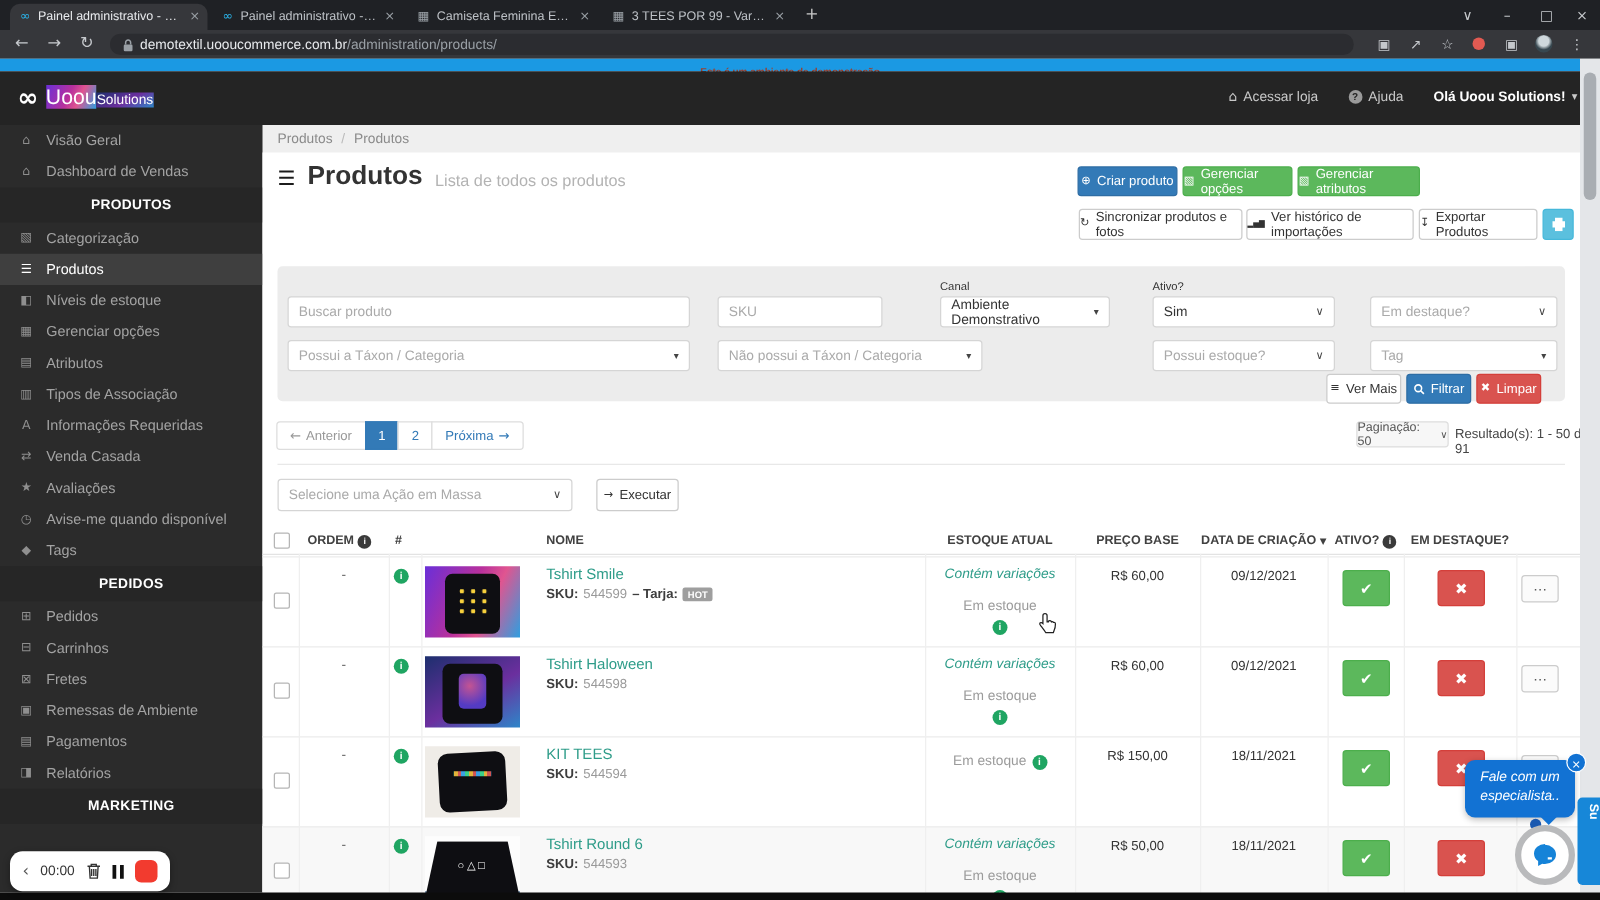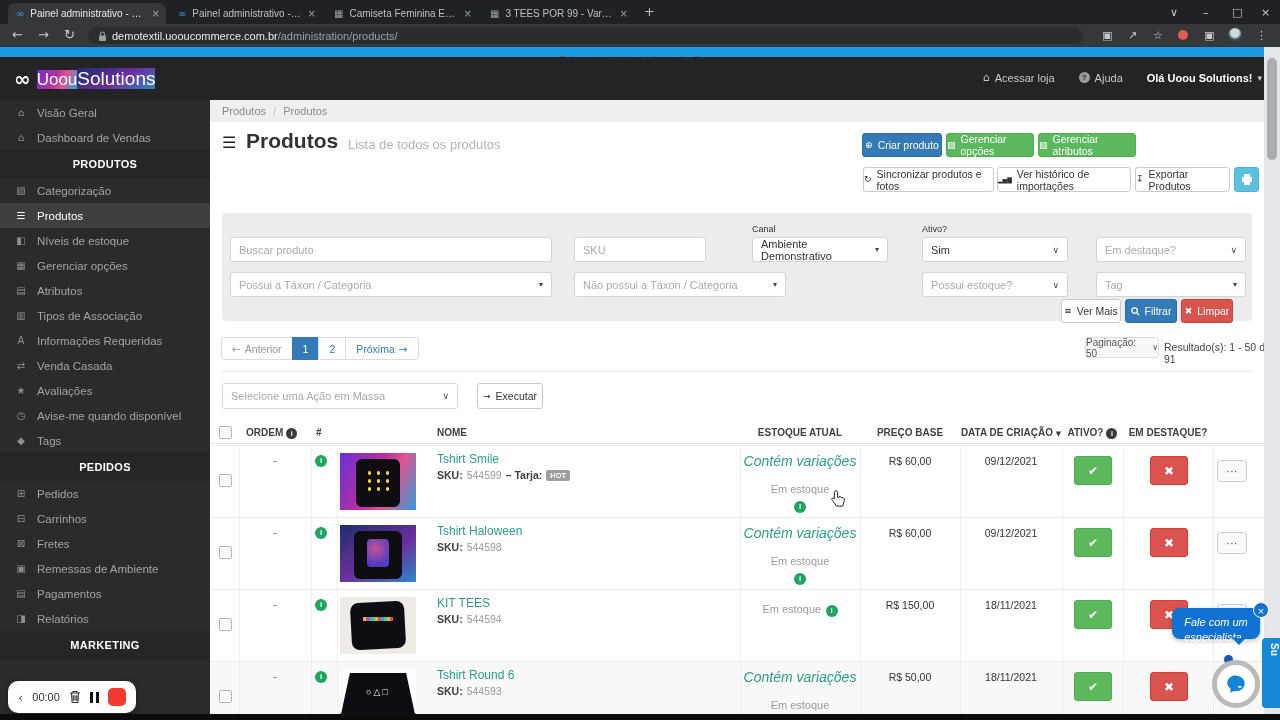--- a/index.html
+++ b/index.html
@@ -29,21 +29,21 @@
 
   
   #banner { left:0; top:47px; width:1264px; height:10px; background:#1b99e3; text-align:center; }
   #banner span { font-size:8px; line-height:10px; color:#9c3f2c; font-weight:bold; }
 
   
   #appheader { left:0; top:57px; width:1264px; height:43px; background:#242424; }
   #logo { left:14px; top:68px; display:flex; align-items:center; gap:6px; color:#fff; }
   #logo .mark { font-size:20px; line-height:20px; font-weight:bold; }
   #logo .t1 { font-size:17px; font-weight:normal; }
-  #logo .t2 { font-size:19px; font-weight:300; }
+  #logo .t2 { font-size:11px; font-weight:300; }
   #hdrlinks { right:18px; top:71px; display:flex; align-items:center; gap:24px; font-size:11px; color:#c9c9c9; }
   .hlink { display:flex; align-items:center; gap:5px; }
   .qmark { display:inline-block; width:11px; height:11px; border-radius:50%; background:#9a9a9a; color:#242424; font-size:8px; font-weight:bold; text-align:center; line-height:11px; }
   #hdrlinks .user { font-weight:bold; color:#fff; }
 
   
   #sidebar { left:0; top:100px; width:210px; height:614px; background:#2b2b2b; }
   .shead { height:28px; line-height:28px; text-align:center; font-size:11px; font-weight:bold; color:#fff; background:#262626; letter-spacing:.3px; }
   .sitem { height:25px; display:flex; align-items:center; padding-left:14px; gap:9px; color:#a3a3a3; }
   .sitem .ic { width:14px; text-align:center; font-size:10px; color:#8f8f8f; }
@@ -96,21 +96,21 @@
   .trow.alt { background:#f8f8f8; }
   .cell-dash { position:absolute; left:29px; top:8px; width:72px; text-align:center; font-size:11px; color:#666; }
   .ginfo { display:inline-block; width:12px; height:12px; border-radius:50%; background:#1fa562; color:#fff; font-size:8px; font-weight:bold; text-align:center; line-height:12px; font-style:normal; }
   .binfo { display:inline-block; width:11px; height:11px; border-radius:50%; background:#3a3a3a; color:#fff; font-size:7px; font-weight:bold; text-align:center; line-height:11px; margin-left:3px; }
   .pname { position:absolute; left:227px; top:6px; font-size:12px; color:#2e9c89; }
   .pskuline { position:absolute; left:227px; top:23px; font-size:10.5px; color:#444; display:flex; align-items:center; gap:4px; }
   .pskuline b { font-weight:bold; color:#3d3d3d; }
   .pskuline .skuv { color:#999; }
   .hotbadge { background:#9e9e9e; color:#fff; font-size:7.5px; font-weight:bold; border-radius:2px; padding:1px 4px; }
   .stockcol { position:absolute; left:530px; top:0; width:120px; text-align:center; }
-  .stk1 { font-size:14px; font-style:italic; color:#2e9c89; margin-top:7px; }
+  .stk1 { font-size:11px; font-style:italic; color:#2e9c89; margin-top:7px; }
   .stk2 { font-size:11px; color:#9b9b9b; margin-top:14px; }
   .price { position:absolute; left:650px; top:9px; width:100px; text-align:center; font-size:10.5px; color:#333; }
   .pdate { position:absolute; left:750px; top:9px; width:102px; text-align:center; font-size:10.5px; color:#333; }
   .okbtn { position:absolute; left:864px; top:10px; width:38px; height:29px; border-radius:3px; background:#5cb85c; border:1px solid #4cae4c; color:#fff; font-size:12px; display:flex; align-items:center; justify-content:center; }
   .nobtn { position:absolute; left:940px; top:10px; width:38px; height:29px; border-radius:3px; background:#d9534f; border:1px solid #d43f3a; color:#fff; font-size:12px; display:flex; align-items:center; justify-content:center; }
   .dotsbtn { position:absolute; left:1007px; top:14px; width:30px; height:22px; border-radius:3px; background:#fbfbfb; border:1px solid #ccc; color:#555; font-size:11px; display:flex; align-items:center; justify-content:center; }
 
   .thumb { position:absolute; left:130px; top:7px; width:76px; height:57px; overflow:hidden; }
   .thumb .shirt { position:absolute; background:#0e0e12; }
   .t1 { background:linear-gradient(115deg,#6a2fd8 0%,#b8309c 45%,#e05590 65%,#2e9fe0 100%); }
@@ -137,21 +137,21 @@
   #bottombar { left:0; top:714px; width:1280px; height:6px; background:#0c0c0c; }
 
   #recorder { left:8px; top:681px; width:128px; height:32px; background:#fff; border-radius:10px;
       box-shadow:0 2px 6px rgba(0,0,0,.35); display:flex; align-items:center; justify-content:space-between; padding:0 10px; }
   #recorder .chev { color:#555; font-size:13px; }
   #recorder .time { font-size:11px; color:#333; }
   .pausebars { display:flex; gap:3px; }
   .pausebars i { display:block; width:3px; height:11px; background:#111; }
   #recstop { width:18px; height:18px; border-radius:5px; background:#f23b2f; }
 
-  #chatbubble { left:1172px; top:608px; width:88px; height:31px; background:#1272d3; border-radius:8px;
+  #chatbubble { left:1172px; top:608px; width:88px; height:46px; background:#1272d3; border-radius:8px;
       color:#fff; font-size:11px; font-style:italic; text-align:center; padding-top:7px; line-height:15px;
       box-shadow:0 2px 5px rgba(0,0,0,.25); }
   #chatbubble .tail { position:absolute; right:14px; bottom:-6px; width:0; height:0;
       border-left:7px solid transparent; border-right:7px solid transparent; border-top:7px solid #1272d3; }
   #chatclose { left:1253px; top:602px; width:16px; height:16px; border-radius:50%; background:#1272d3;
       color:#fff; font-size:9px; text-align:center; line-height:16px; border:1px solid #fff; }
   #chatdot { left:1224px; top:655px; width:9px; height:9px; border-radius:50%; background:#1a58b0; }
   #chattab { left:1262px; top:638px; width:18px; height:70px; background:#1787d8; border-radius:4px 0 0 4px;
       color:#fff; font-size:10px; font-weight:bold; writing-mode:vertical-rl; text-align:left; padding-top:5px; }
   #chatcircle { left:1212px; top:660px; width:48px; height:48px; border-radius:50%; background:#fff;

